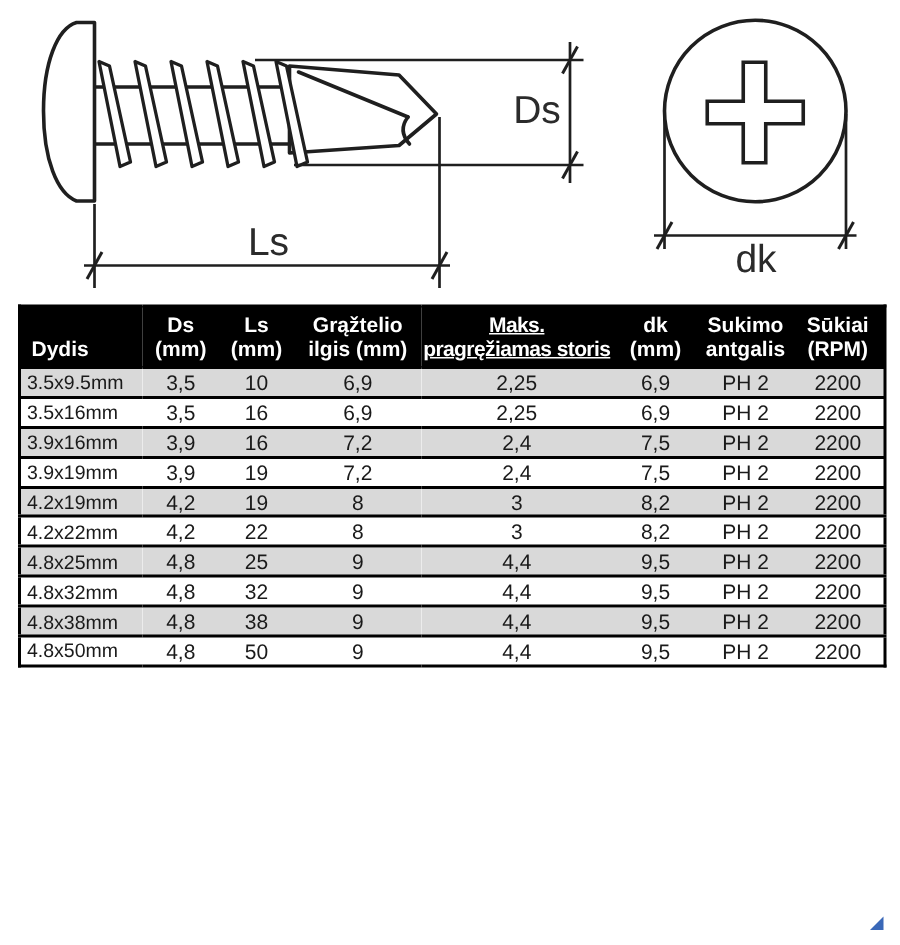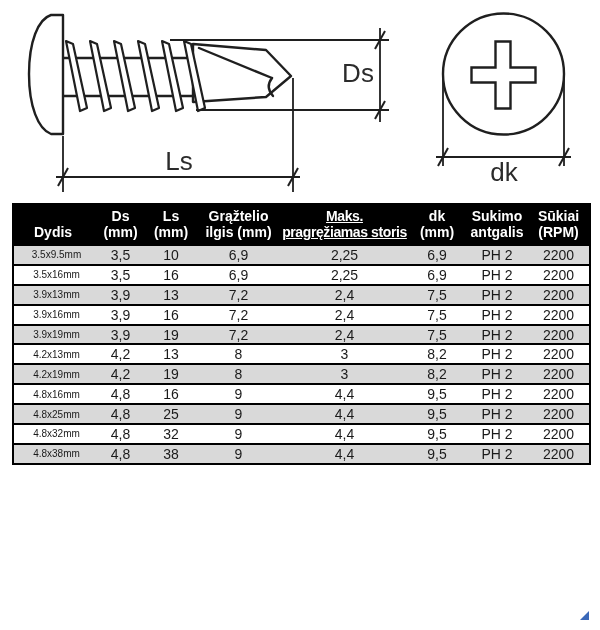--- a/index.html
+++ b/index.html
@@ -16,33 +16,33 @@
     position:absolute;left:12px;top:203px;width:579px;
     border-collapse:collapse;table-layout:fixed;
     border:2px solid #000;
   }
   .spec-table thead th{
     background:var(--header-bg,#000);color:var(--header-text,#fff);
     font-weight:bold;font-size:14px;line-height:16px;
     vertical-align:bottom;padding:3px 1px 4px;white-space:nowrap;
     text-align:center;
   }
-  .spec-table thead th.col-dydis{text-align:left;padding-left:20px;}
+  .spec-table thead th.col-dydis{text-align:left;padding-left:7px;}
   .spec-table thead th.col-maks{letter-spacing:-0.4px;text-decoration:underline;}
   .spec-table thead th .hline{display:block;}
   .spec-table tbody tr{height:19.9px;}
   .spec-table tbody tr:nth-child(odd){background:var(--row-alt,#d9d9d9);}
   .spec-table tbody tr:nth-child(even){background:var(--row-bg,#ffffff);}
   .spec-table tbody td{
     border-top:2px solid #000;
     font-size:14px;color:#1a1a1a;text-align:center;
     padding:0;white-space:nowrap;overflow:hidden;
   }
   .spec-table tbody td:first-child{
-    text-align:center;padding-left:4px;font-size:10px;
+    text-align:left;padding-left:4px;font-size:13px;
   }
   .fill-handle{
     position:absolute;left:580px;top:611px;width:0;height:0;
     border-left:9px solid transparent;
     border-bottom:9px solid var(--fill-handle,#3a68b8);
   }
 </style>
 </head>
 <body>
 
@@ -176,76 +176,56 @@
     <td>3.5x16mm</td>
     <td>3,5</td>
     <td>16</td>
     <td>6,9</td>
     <td>2,25</td>
     <td>6,9</td>
     <td>PH 2</td>
     <td>2200</td>
   </tr>
       <tr>
-    <td>3.9x13mm</td>
-    <td>3,9</td>
-    <td>13</td>
-    <td>7,2</td>
-    <td>2,4</td>
-    <td>7,5</td>
-    <td>PH 2</td>
-    <td>2200</td>
-  </tr>
-      <tr>
     <td>3.9x16mm</td>
     <td>3,9</td>
     <td>16</td>
     <td>7,2</td>
     <td>2,4</td>
     <td>7,5</td>
     <td>PH 2</td>
     <td>2200</td>
   </tr>
       <tr>
     <td>3.9x19mm</td>
     <td>3,9</td>
     <td>19</td>
     <td>7,2</td>
     <td>2,4</td>
     <td>7,5</td>
     <td>PH 2</td>
     <td>2200</td>
   </tr>
       <tr>
-    <td>4.2x13mm</td>
-    <td>4,2</td>
-    <td>13</td>
-    <td>8</td>
-    <td>3</td>
-    <td>8,2</td>
-    <td>PH 2</td>
-    <td>2200</td>
-  </tr>
-      <tr>
     <td>4.2x19mm</td>
     <td>4,2</td>
     <td>19</td>
     <td>8</td>
     <td>3</td>
     <td>8,2</td>
     <td>PH 2</td>
     <td>2200</td>
   </tr>
       <tr>
-    <td>4.8x16mm</td>
-    <td>4,8</td>
-    <td>16</td>
-    <td>9</td>
-    <td>4,4</td>
-    <td>9,5</td>
+    <td>4.2x22mm</td>
+    <td>4,2</td>
+    <td>22</td>
+    <td>8</td>
+    <td>3</td>
+    <td>8,2</td>
     <td>PH 2</td>
     <td>2200</td>
   </tr>
       <tr>
     <td>4.8x25mm</td>
     <td>4,8</td>
     <td>25</td>
     <td>9</td>
     <td>4,4</td>
     <td>9,5</td>
@@ -259,20 +239,30 @@
     <td>9</td>
     <td>4,4</td>
     <td>9,5</td>
     <td>PH 2</td>
     <td>2200</td>
   </tr>
       <tr>
     <td>4.8x38mm</td>
     <td>4,8</td>
     <td>38</td>
+    <td>9</td>
+    <td>4,4</td>
+    <td>9,5</td>
+    <td>PH 2</td>
+    <td>2200</td>
+  </tr>
+      <tr>
+    <td>4.8x50mm</td>
+    <td>4,8</td>
+    <td>50</td>
     <td>9</td>
     <td>4,4</td>
     <td>9,5</td>
     <td>PH 2</td>
     <td>2200</td>
   </tr>
     </tbody>
 </table>
 
 <div class="fill-handle"></div>

